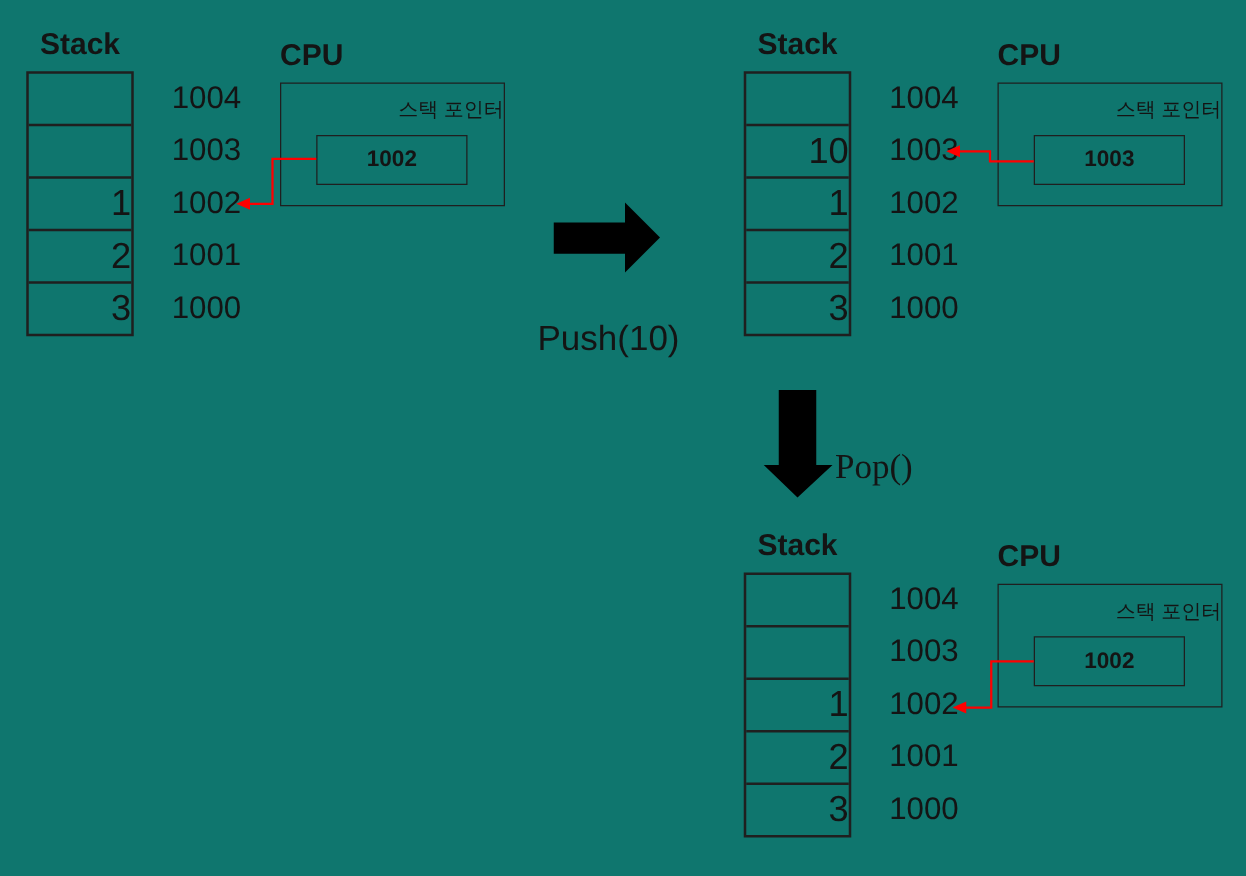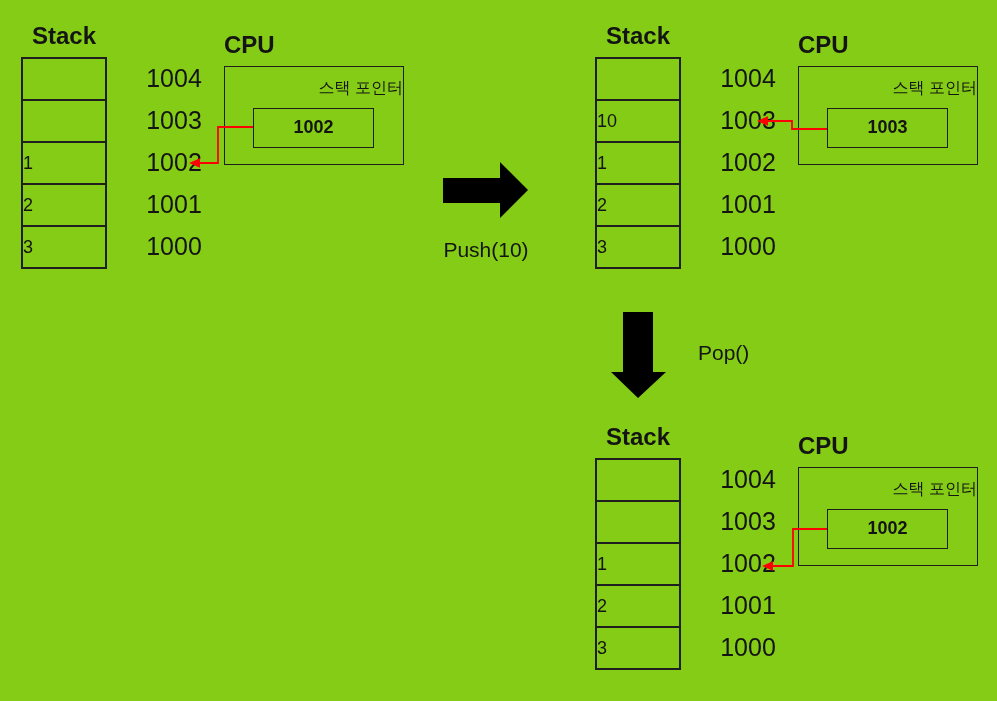--- a/index.html
+++ b/index.html
@@ -2,47 +2,47 @@
 <html><head>
 <meta charset="utf-8">
 <style>
   :root{
     --line:#1f1f1f;
     --text:#141414;
     --red:#ff0000;
   }
   html,body{margin:0;padding:0;background:#ffffff;}
   .canvas{
-    position:relative;width:997px;height:701px;background:#84cc16;overflow:hidden;
+    position:relative;width:997px;height:701px;background:#0f766e;overflow:hidden;
     font-family:"Liberation Sans","DejaVu Sans",sans-serif;color:var(--text);
   }
   .overlay{position:absolute;left:0;top:0;width:997px;height:701px;pointer-events:none;}
 
   .diagram{position:absolute;width:400px;height:290px;}
   .d0{left:21px;top:22px;}
   .d1{left:595px;top:22px;}
   .d2{left:595px;top:423px;}
 
   .stack-title{
     position:absolute;left:0;top:0;width:86px;text-align:center;
     font-size:24px;font-weight:700;letter-spacing:0px;
   }
   .stack-table{
     position:absolute;left:0;top:35px;width:86px;
     border:2px solid var(--line);box-sizing:border-box;
   }
   .cell{
-    height:40px;line-height:40px;text-align:left;font-size:18px;
+    height:40px;line-height:40px;text-align:right;font-size:29px;
     border-bottom:2px solid var(--line);
   }
   .cell:last-child{border-bottom:none;}
 
   .addr{
-    position:absolute;left:111px;width:84px;height:42px;line-height:42px;
-    font-size:25px;text-align:center;white-space:nowrap;
+    position:absolute;left:88px;width:84px;height:42px;line-height:42px;
+    font-size:25px;text-align:right;white-space:nowrap;
   }
   .a0{top:35px;} .a1{top:77px;} .a2{top:119px;} .a3{top:161px;} .a4{top:203px;}
 
   .cpu-title{
     position:absolute;left:203px;top:9px;width:180px;text-align:left;
     font-size:24px;font-weight:700;
   }
   .cpu-box{
     position:absolute;left:203px;top:44px;width:180px;height:99px;
     border:1.5px solid var(--line);box-sizing:border-box;
@@ -53,24 +53,24 @@
   .inner-box{
     position:absolute;left:28px;top:41px;width:121px;height:40px;
     border:1.5px solid var(--line);box-sizing:border-box;
   }
   .inner-value{
     width:100%;height:100%;line-height:37px;text-align:center;
     font-size:18px;font-weight:700;
   }
 
   .flow-label{
-    position:absolute;font-size:21px;color:var(--text);white-space:nowrap;
+    position:absolute;font-size:28px;color:var(--text);white-space:nowrap;margin-top:17px;
   }
   .push-label{left:430px;top:238px;width:112px;text-align:center;}
-  .pop-label{left:698px;top:341px;}
+  .pop-label{left:668px;top:341px;font-family:Liberation Serif, serif;}
 </style>
 </head>
 <body>
 
 <div class="canvas">
 
   <div class="diagram d0">
     <div class="stack-title">Stack</div>
     <div class="stack-table">
       <div class="cell"></div>

